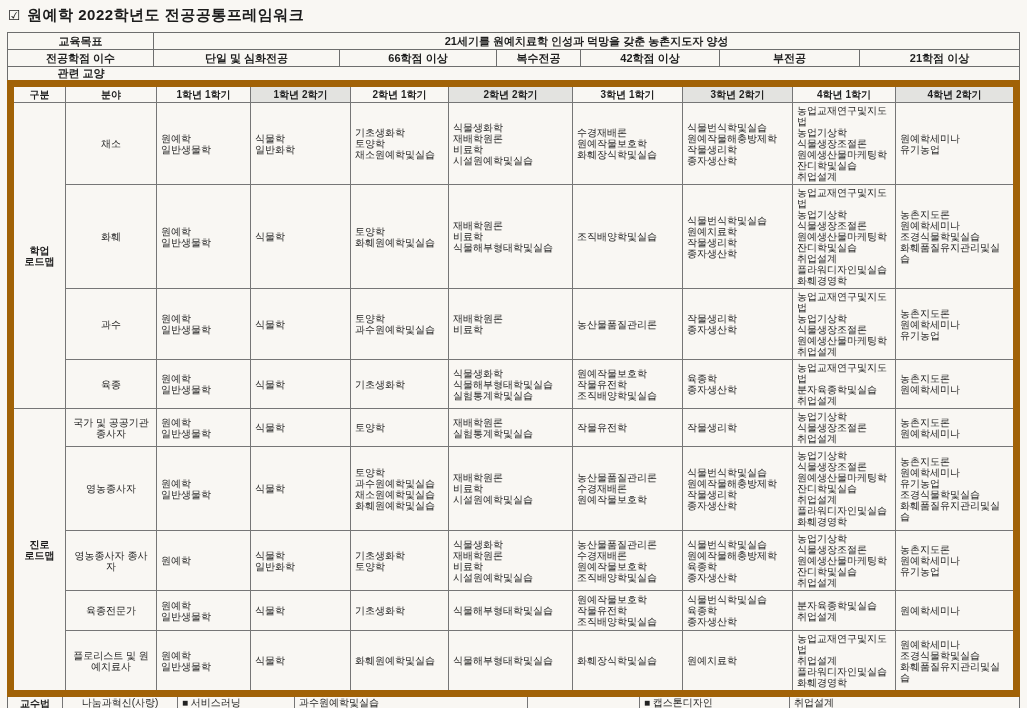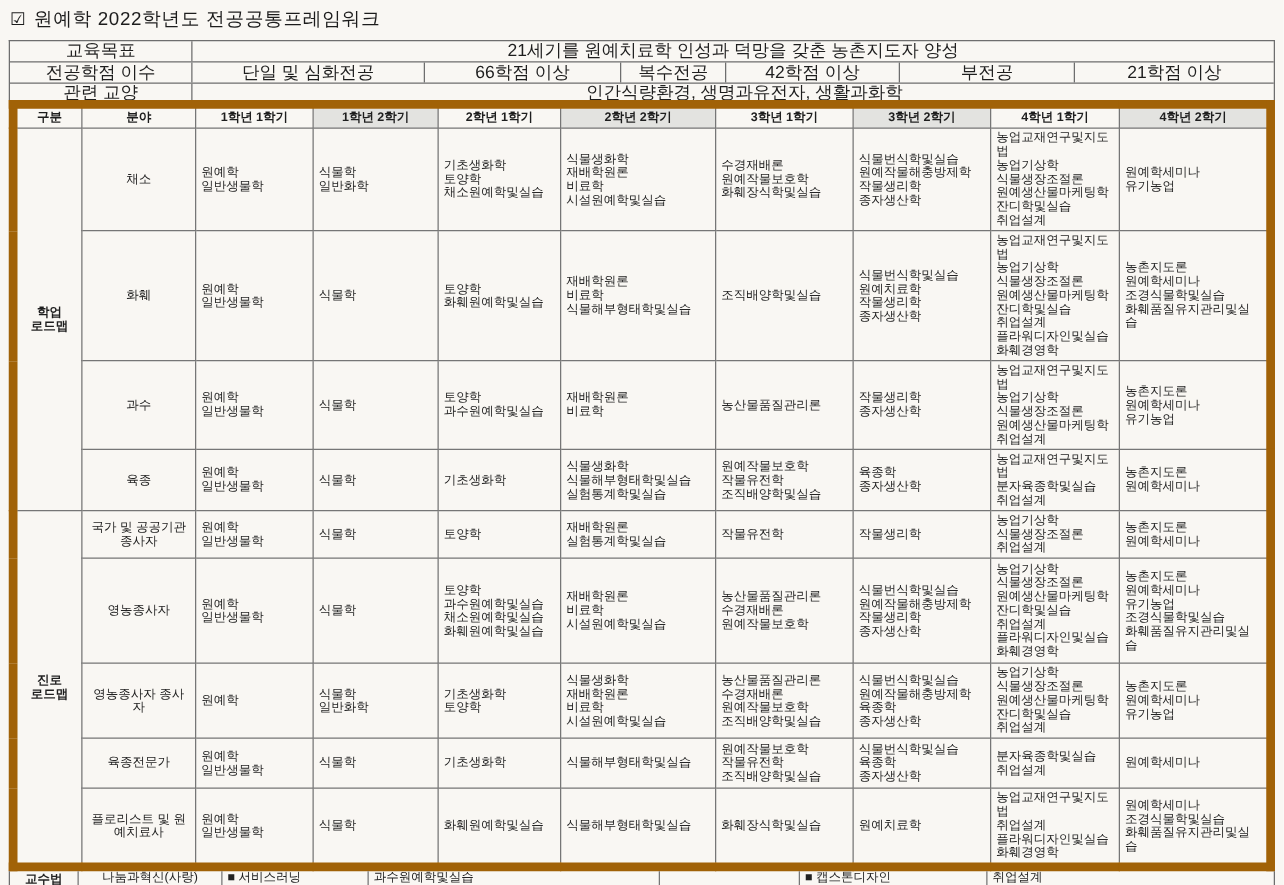--- a/index.html
+++ b/index.html
@@ -4,31 +4,31 @@
 <style>
   html,body{margin:0;padding:0;}
   .page{
     position:relative;width:1027px;height:708px;
     background:#f9f7f3;
     font-family:"Liberation Sans","DejaVu Sans",sans-serif;
     color:#222;overflow:hidden;
   }
   .doc-title{
     position:absolute;left:8px;top:6px;
-    font-size:15px;font-weight:normal;letter-spacing:.5px;color:#1c1c1c;
+    font-size:15px;font-weight:bold;letter-spacing:.5px;color:#1c1c1c;
   }
   .doc-title .cb{font-size:14px;margin-right:6px;}
   .tbl-wrap{position:absolute;left:7px;top:32px;width:1013px;}
   
   .hd{border:1px solid #6e6e6e;border-bottom:none;}
   .hd-row{display:flex;align-items:stretch;border-bottom:1px solid #6e6e6e;}
   .hd-row:last-child{border-bottom:none;gap:18px;}
   .hd-cell{
     display:flex;align-items:center;justify-content:center;
-    font-size:14px;font-weight:normal;color:#1e1e1e;
+    font-size:11px;font-weight:bold;color:#1e1e1e;
     border-right:1px solid #6e6e6e;box-sizing:border-box;
     white-space:nowrap;overflow:hidden;
   }
   .hd-cell:last-child{border-right:none;}
   .r1{height:16px;} .r2{height:16px;} .r3{height:13px;}
   .w-label{width:146px;}
   .grow{flex:1;}
   
   table.main{
     width:1013px;border-collapse:collapse;table-layout:fixed;
@@ -86,21 +86,20 @@
         <div class="hd-cell w-label">전공학점 이수</div>
         <div class="hd-cell" style="width:186px">단일 및 심화전공</div>
         <div class="hd-cell" style="width:157px">66학점 이상</div>
         <div class="hd-cell" style="width:84px">복수전공</div>
         <div class="hd-cell" style="width:139px">42학점 이상</div>
         <div class="hd-cell" style="width:140px">부전공</div>
         <div class="hd-cell grow">21학점 이상</div>
       </div>
       <div class="hd-row r3">
         <div class="hd-cell w-label">관련 교양</div>
-        <div class="hd-cell grow">인간식량환경, 생명과유전자, 생활과화학</div>
       </div>
     </div>
 
     <table class="main">
       <colgroup>
         <col style="width:55px">
           <col style="width:91px">
         <col style="width:94px">
           <col style="width:100px">
           <col style="width:98px">

